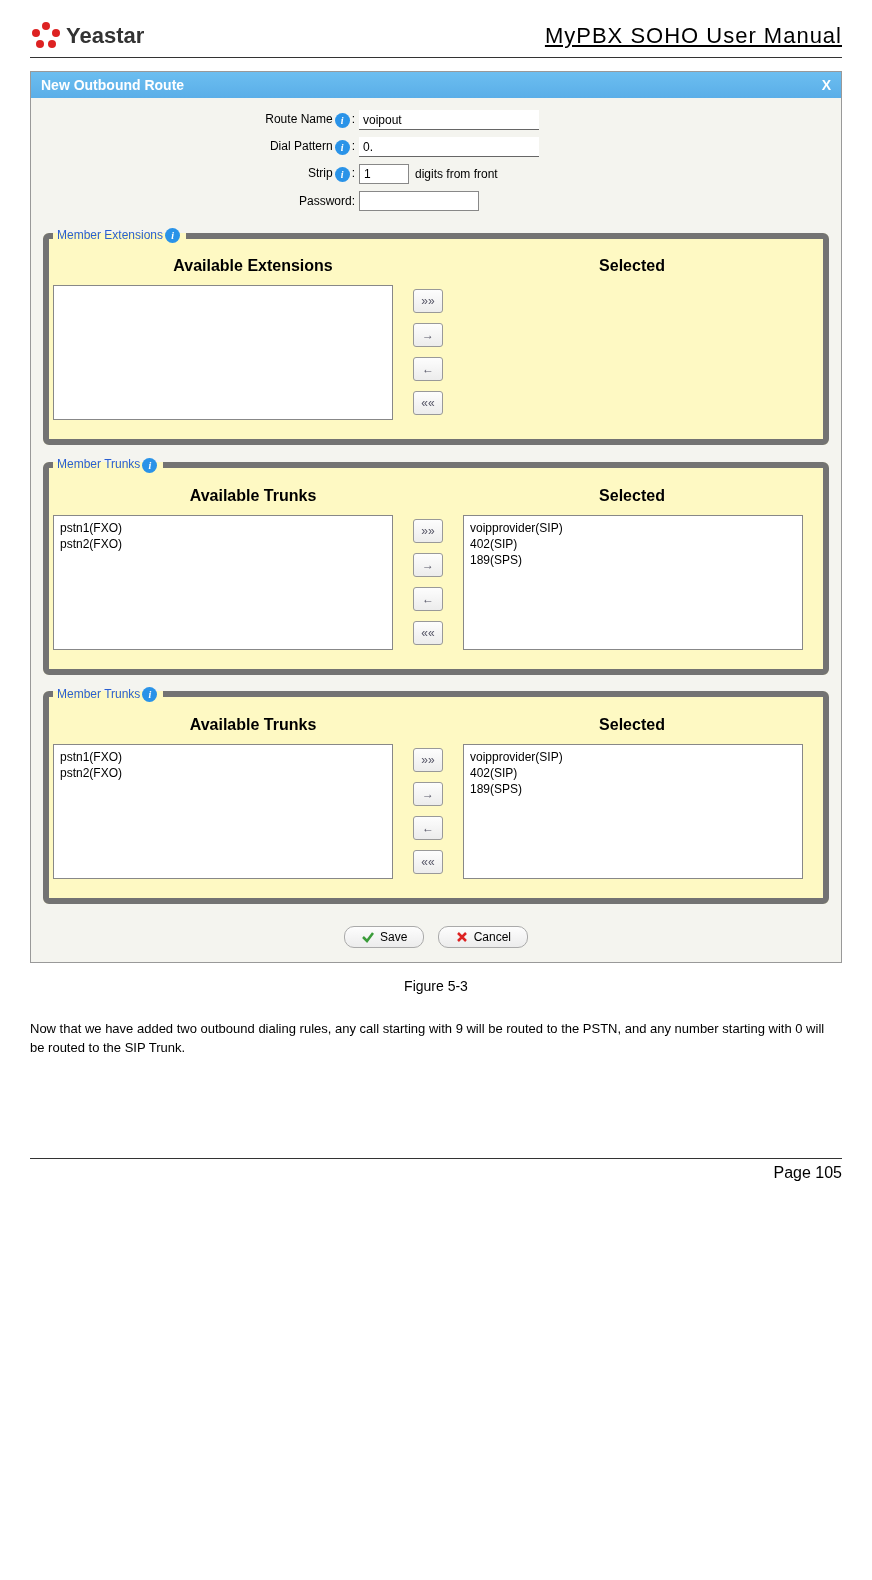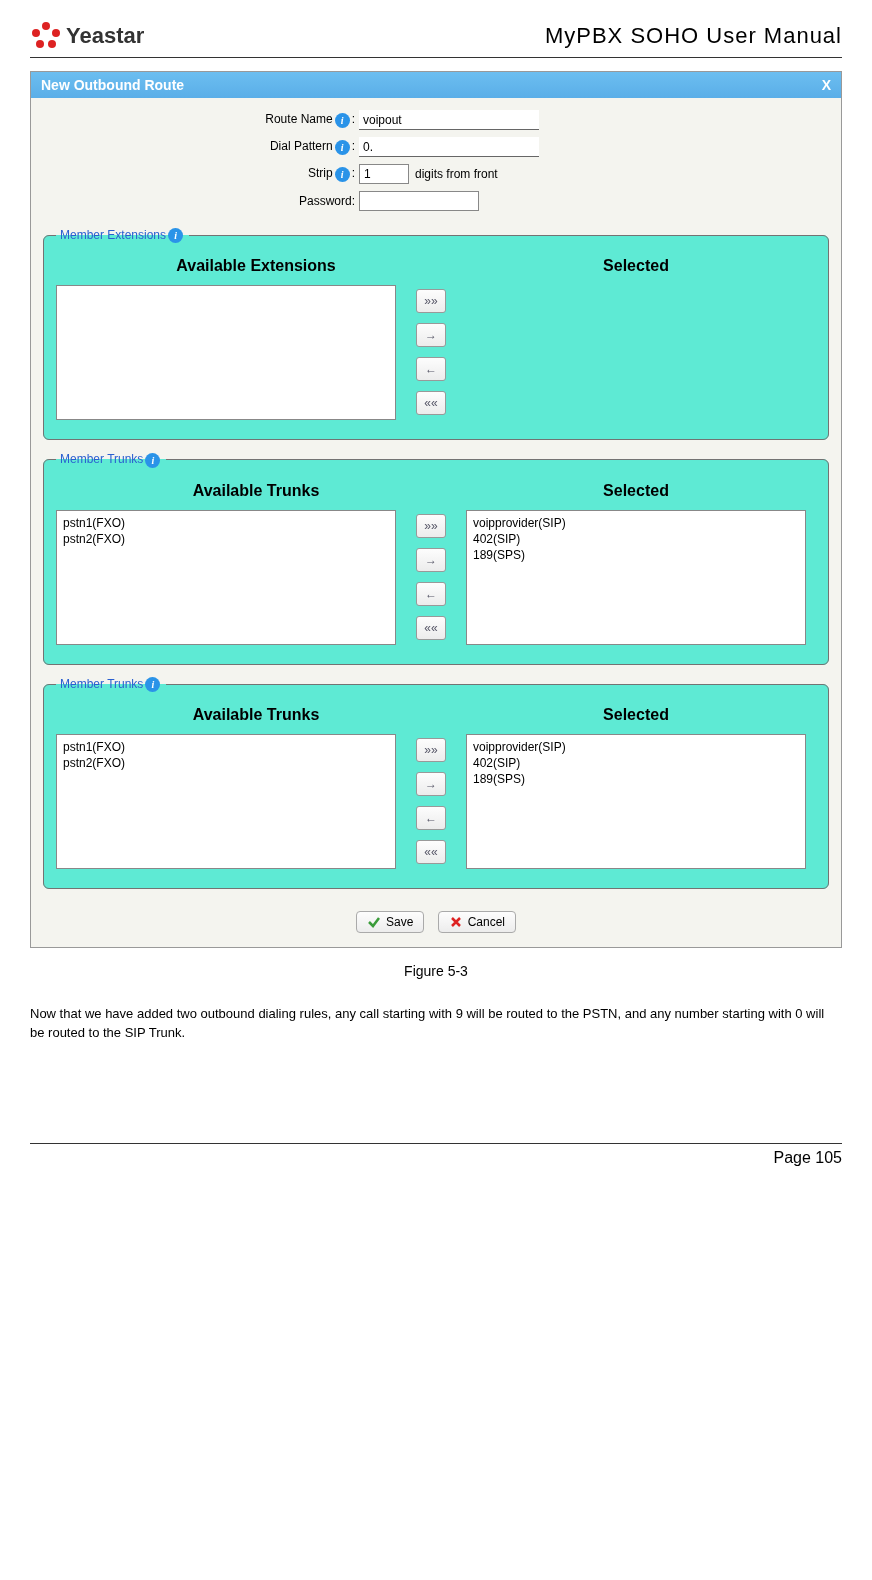--- a/index.html
+++ b/index.html
@@ -1,44 +1,44 @@
 <!DOCTYPE html>
 <html><head>
 <meta charset="utf-8">
 <style>
   * { box-sizing: border-box; }
   body { margin: 0; padding: 20px 30px; font-family: Verdana, Arial, sans-serif; font-size: 12px; color: #000; background: #fff; width: 872px; }
   .doc-header { display: flex; justify-content: space-between; align-items: center; border-bottom: 1px solid #333; padding-bottom: 5px; margin-bottom: 13px; }
   .logo { display: flex; align-items: center; font-size: 22px; font-weight: bold; color: #333; }
   .logo-star { width: 32px; height: 32px; margin-right: 4px; }
   .logo-star svg { width: 100%; height: 100%; }
-  .doc-title { font-size: 22px; font-weight: normal; letter-spacing: 1px; }
+  .doc-title { font-size: 22px; font-weight: normal; letter-spacing: 1px; text-decoration: underline; }
   .dialog { border: 1px solid #999; background: #f4f4ef; margin-bottom: 15px; }
   .dialog-titlebar { background: linear-gradient(#6cbef0, #5aaee8); color: #fff; font-weight: bold; font-size: 14px; padding: 5px 10px; display: flex; justify-content: space-between; align-items: center; }
   .close-x { font-weight: bold; cursor: pointer; }
   .form-area { padding: 12px 18px 4px 18px; }
   .form-row { display: flex; align-items: center; margin-bottom: 7px; font-size: 12px; }
   .form-label { width: 310px; text-align: right; padding-right: 4px; }
   .info-icon { display: inline-flex; align-items: center; justify-content: center; width: 15px; height: 15px; background: #2a93e8; color: #fff; border-radius: 50%; font-size: 10px; font-weight: bold; font-style: italic; font-family: Georgia, serif; vertical-align: middle; margin: 0 2px; }
   .txt { border: 1px solid #888; padding: 2px 4px; font-size: 12px; height: 20px; font-family: Arial, sans-serif; }
   .txt-wide { width: 180px; border: none; border-bottom: 1px solid #666; }
   .txt-med { width: 120px; }
   .txt-sm { width: 50px; }
   .suffix { margin-left: 6px; }
-  fieldset.section { border: 1px solid #737373; border-radius: 6px; margin: 6px 12px 12px 12px; padding: 8px 12px 14px 12px; background: #5eead4; }
+  fieldset.section { border: 6px solid #737373; border-radius: 6px; margin: 6px 12px 12px 12px; padding: 8px 12px 14px 4px; background: #fef9c3; }
   fieldset.section legend { color: #2a5fd0; font-size: 12px; padding: 0 4px; }
   .cols-header { display: flex; font-weight: bold; font-size: 16px; margin: 6px 0 10px 0; }
   .cols-header .left { width: 400px; text-align: center; }
   .cols-header .right { flex: 1; text-align: center; }
   .transfer { display: flex; align-items: flex-start; }
   .listbox { border: 1px solid #888; background: #fff; width: 340px; height: 135px; padding: 4px 6px; font-family: Arial, sans-serif; font-size: 12px; overflow: auto; line-height: 1.35; }
   .transfer-btns { display: flex; flex-direction: column; align-items: center; justify-content: flex-start; width: 70px; padding-top: 4px; }
   .tbtn { width: 30px; height: 24px; border: 1px solid #999; background: linear-gradient(#fdfdfd,#ececec); margin-bottom: 10px; font-size: 12px; color: #556; display: flex; align-items: center; justify-content: center; cursor: pointer; border-radius: 3px; }
   .actions { text-align: center; padding: 10px 0 14px 0; }
-  .act-btn { display: inline-flex; align-items: center; gap: 5px; border: 1px solid #aaa; background: linear-gradient(#fdfdfd,#ececec); padding: 3px 10px; font-size: 12px; margin: 0 5px; border-radius: 4px; cursor: pointer; }
+  .act-btn { display: inline-flex; align-items: center; gap: 5px; border: 1px solid #aaa; background: linear-gradient(#fdfdfd,#ececec); padding: 3px 16px; font-size: 12px; margin: 0 5px; border-radius: 10px; cursor: pointer; }
   .ico { display:inline-block; width:14px; height:14px; }
   .figure-caption { text-align: center; font-size: 14px; margin: 8px 0 25px 0; }
   .body-para { font-size: 13px; line-height: 1.5; margin-bottom: 100px; }
   .doc-footer { border-top: 1px solid #333; display: flex; justify-content: flex-end; padding-top: 5px; font-size: 16px; }
 </style>
 </head>
 <body>
 
 <div class="doc-header">
   <div class="logo">

